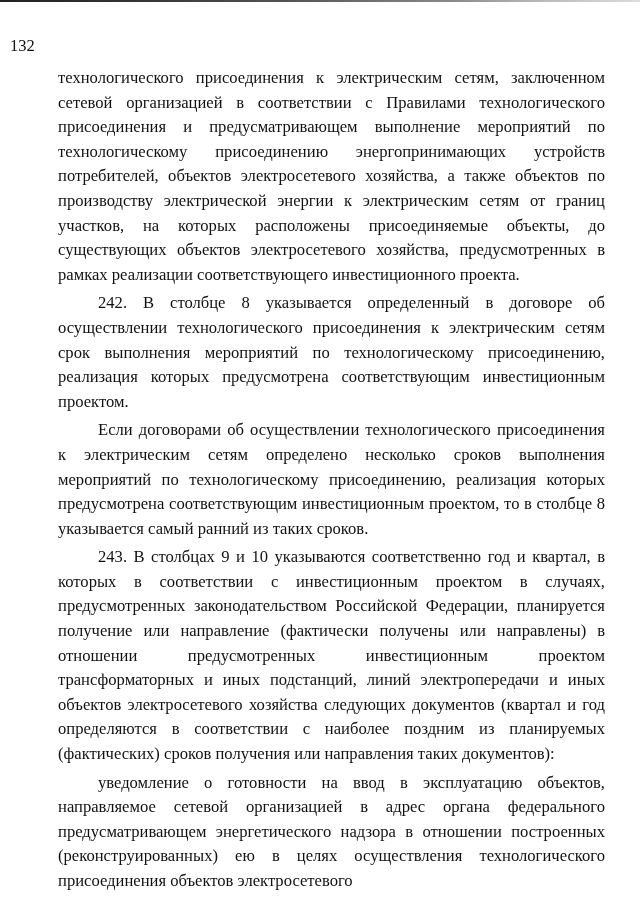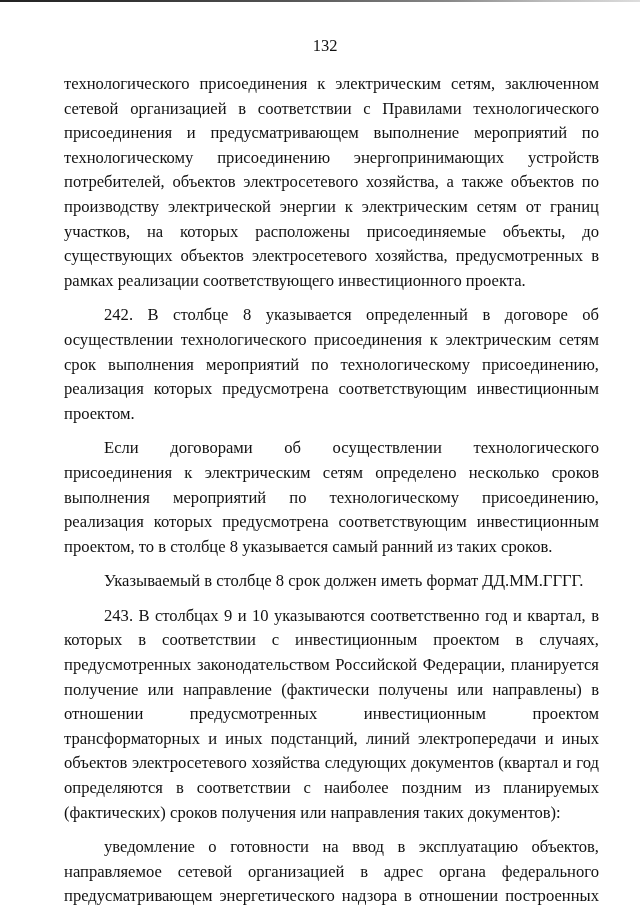--- a/index.html
+++ b/index.html
@@ -21,36 +21,35 @@
       top: 0;
       width: 640px;
       height: 2px;
       background: linear-gradient(to right, #222 0%, #333 20%, #555 45%, #888 70%, #bbb 85%, #ddd 100%);
     }
     .page-number {
       position: absolute;
       top: 36px;
       left: 0;
       width: 640px;
-      text-align: center;
       font-size: 16.5px;
       line-height: 20px;
       padding-left: 10px;
       box-sizing: border-box;
     }
     .body-text {
       position: absolute;
       left: 54px;
       top: 62px;
       width: 555px;
       font-size: 16.6px;
       line-height: 24.6px;
     }
     .para {
-      margin: 10px;
+      margin: 4px;
       text-align: justify;
       text-align-last: left;
     }
     .para.indent {
       text-indent: 40px;
     }
     .para.spaced {
       margin-top: 2px;
     }
   </style>
@@ -58,16 +57,15 @@
 <body>
 
 <div class="scan-edge"></div>
 
 <div class="page-number">132</div>
 
 <div class="body-text">
   <p class="para">технологического присоединения к электрическим сетям, заключенном сетевой организацией в соответствии с Правилами технологического присоединения и предусматривающем выполнение мероприятий по технологическому присоединению энергопринимающих устройств потребителей, объектов электросетевого хозяйства, а также объектов по производству электрической энергии к электрическим сетям от границ участков, на которых расположены присоединяемые объекты, до существующих объектов электросетевого хозяйства, предусмотренных в рамках реализации соответствующего инвестиционного проекта.</p>
   <p class="para indent">242.  В столбце 8 указывается определенный в договоре об осуществлении технологического присоединения к электрическим сетям срок выполнения мероприятий по технологическому присоединению, реализация которых предусмотрена соответствующим инвестиционным проектом.</p>
   <p class="para indent">Если договорами об осуществлении технологического присоединения к электрическим сетям определено несколько сроков выполнения мероприятий по технологическому присоединению, реализация которых предусмотрена соответствующим инвестиционным проектом, то в столбце 8 указывается самый ранний из таких сроков.</p>
-  <p class="para indent spaced">Указываемый в столбце 8 срок должен иметь формат ДД.ММ.ГГГГ.</p>
   <p class="para indent">243.  В столбцах 9 и 10 указываются соответственно год и квартал, в которых в соответствии с инвестиционным проектом в случаях, предусмотренных законодательством Российской Федерации, планируется получение или направление (фактически получены или направлены) в отношении предусмотренных инвестиционным проектом трансформаторных и иных подстанций, линий электропередачи и иных объектов электросетевого хозяйства следующих документов (квартал и год определяются в соответствии с наиболее поздним из планируемых (фактических) сроков получения или направления таких документов):</p>
   <p class="para indent">уведомление о готовности на ввод в эксплуатацию объектов, направляемое сетевой организацией в адрес органа федерального предусматривающем энергетического надзора в отношении построенных (реконструированных) ею в целях осуществления технологического присоединения объектов электросетевого</p>
 </div>
 
 </body></html>

